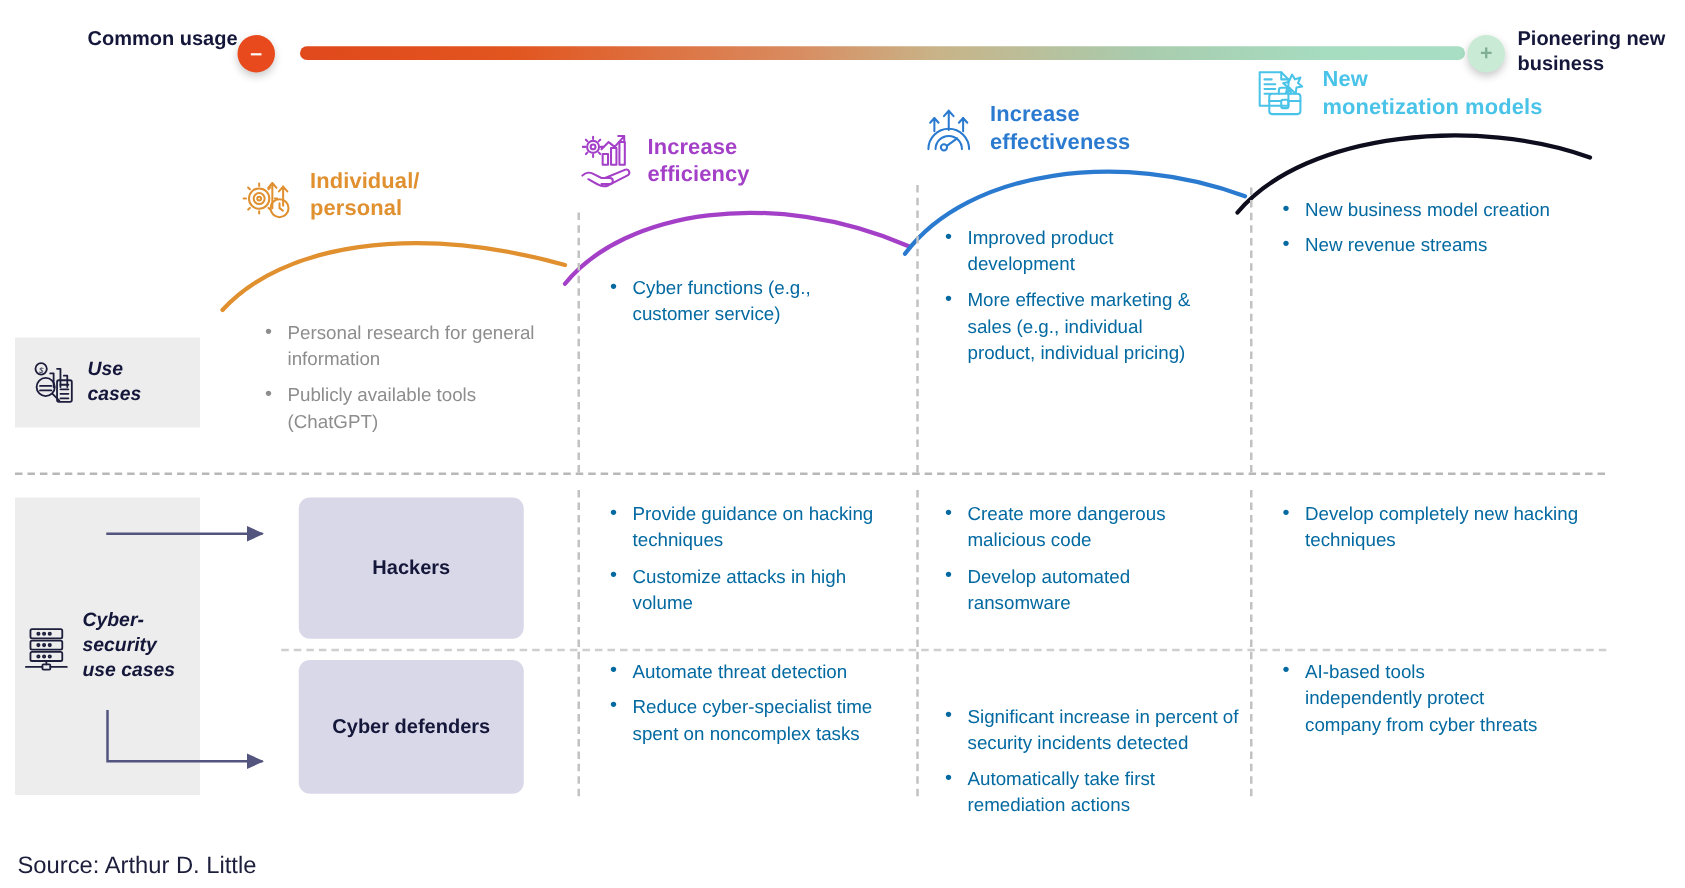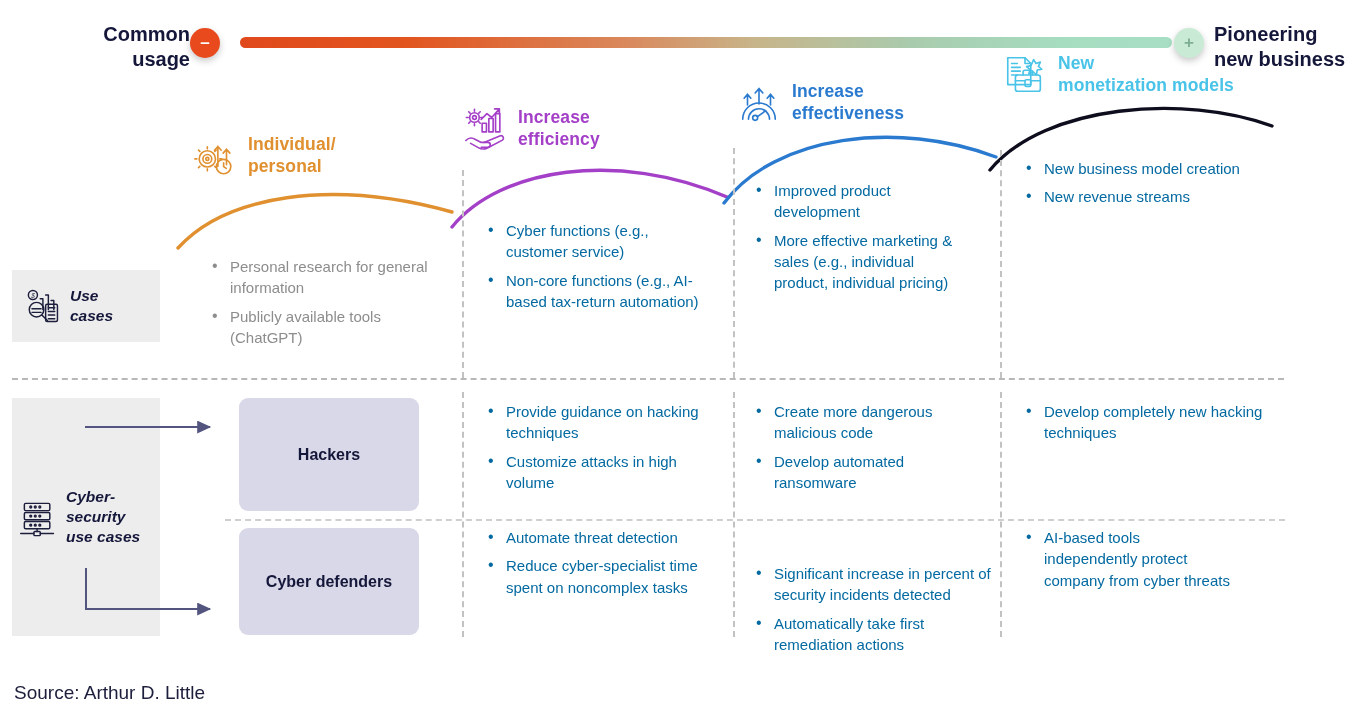--- a/index.html
+++ b/index.html
@@ -7,21 +7,21 @@
     width: 1348px; height: 710px;
     background: #ffffff;
     font-family: "Liberation Sans", "DejaVu Sans", sans-serif;
     overflow: hidden;
   }
   #root { position: relative; width: 1348px; height: 710px; }
 
   
   .spectrum-label {
     position: absolute;
-    font-size: 20px; font-weight: bold; color: #15173a;
+    font-size: 16px; font-weight: bold; color: #15173a;
     line-height: 1.25;
   }
   .spectrum-label.left  { left: 60px;  top: 22px; width: 130px; text-align: right; }
   .spectrum-label.right { left: 1214px; top: 22px; width: 140px; text-align: left; }
 
   .spectrum-bar {
     position: absolute;
     left: 240px; top: 37px; width: 932px; height: 11px;
     border-radius: 6px;
     background: linear-gradient(to right,
@@ -218,21 +218,20 @@
 
   <div class="bullets muted" style="left:208px; top:256px; width:240px;">
     <ul>
       <li>Personal research for general information</li>
       <li>Publicly available tools (ChatGPT)</li>
     </ul>
   </div>
   <div class="bullets" style="left:484px; top:220px; width:218px;">
     <ul>
       <li>Cyber functions (e.g., customer service)</li>
-      <li>Non-core functions (e.g., AI-based tax-return automation)</li>
     </ul>
   </div>
   <div class="bullets" style="left:752px; top:180px; width:218px;">
     <ul>
       <li>Improved product development</li>
       <li>More effective marketing &amp; sales (e.g., individual product, individual pricing)</li>
     </ul>
   </div>
   <div class="bullets" style="left:1022px; top:158px; width:250px;">
     <ul>

